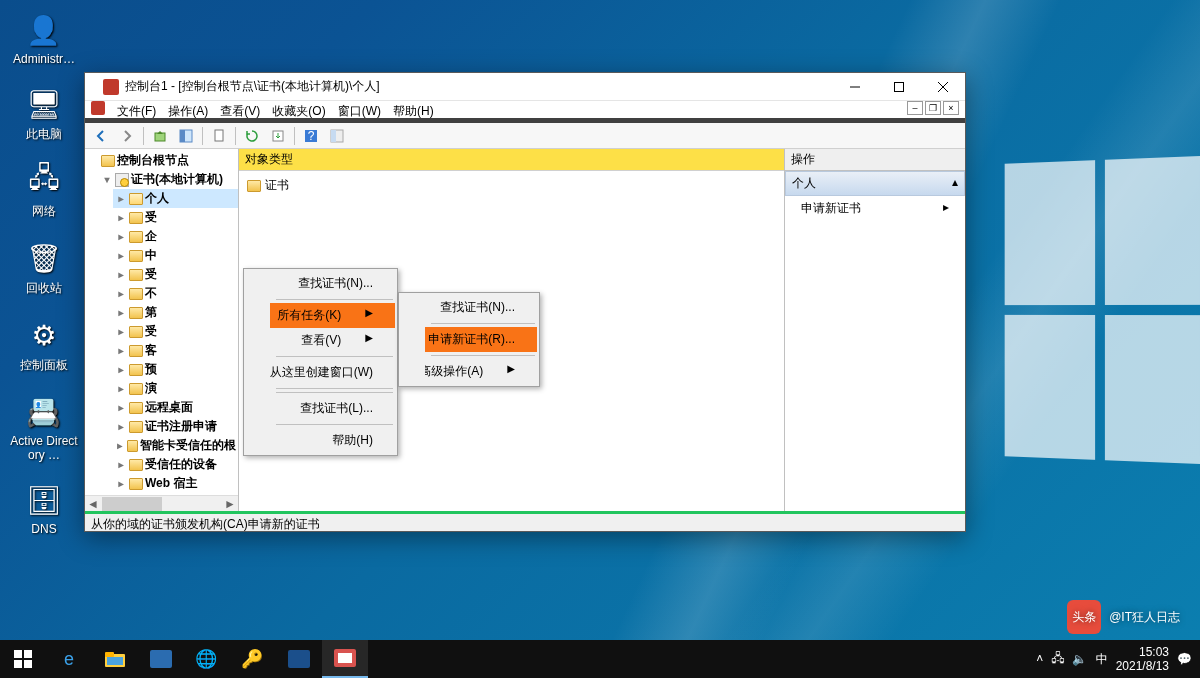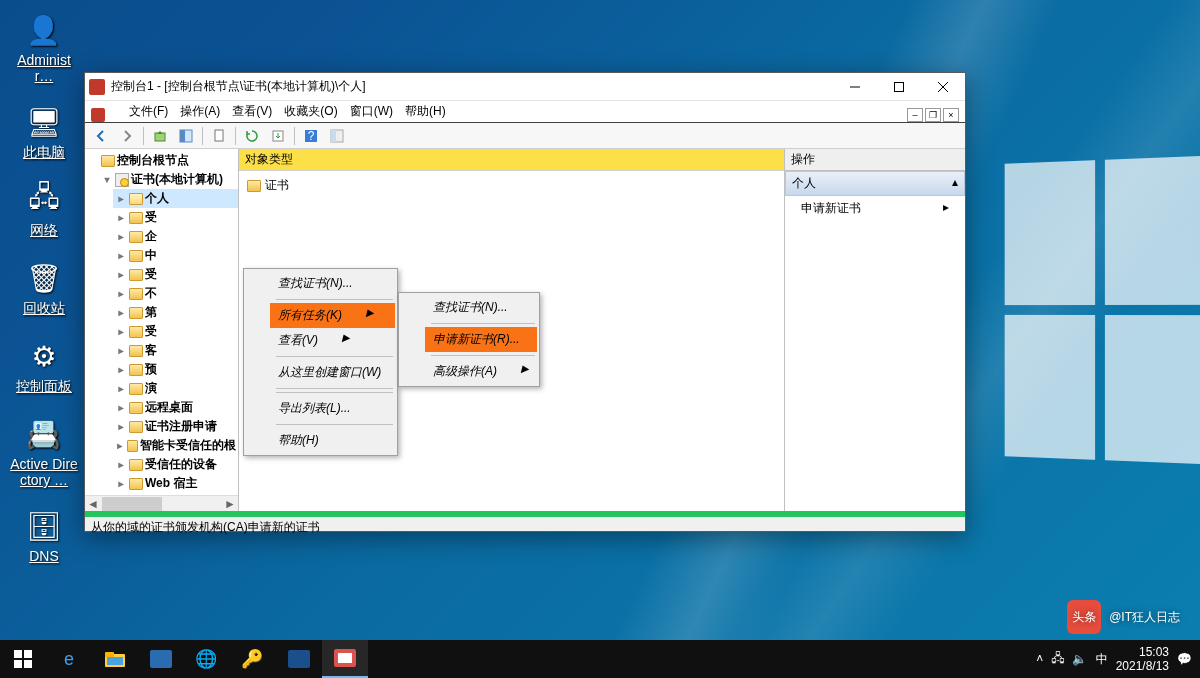--- a/index.html
+++ b/index.html
@@ -32,41 +32,41 @@
 }
 .desktop-icon {
   width: 72px; display: flex; flex-direction: column; align-items: center; gap: 2px;
   color: #fff; text-align: center; text-shadow: 1px 1px 2px #000;
   cursor: pointer;
 }
 .desktop-icon .ico {
   width: 40px; height: 40px; display: flex; align-items: center; justify-content: center;
   font-size: 28px;
 }
-.desktop-icon span { font-size: 14px; word-break: break-all; text-decoration: underline; }
+.desktop-icon span { font-size: 12px; word-break: break-all; }
 
 
 .window {
   position: absolute; left: 84px; top: 72px; width: 882px; height: 460px;
   background: #fff; border: 1px solid #5a5a5a;
   display: flex; flex-direction: column;
   box-shadow: 0 6px 24px rgba(0,0,0,0.4);
 }
 .titlebar {
   height: 28px; background: #fff; display: flex; align-items: center;
-  padding-left: 4px; border-bottom: 1px solid #e5e5e5;
+  padding-left: 18px; border-bottom: 1px solid #e5e5e5;
 }
 .titlebar .appicon { width: 16px; height: 16px; background: #c0392b; margin-right: 6px; border-radius: 2px; }
 .titlebar .title { flex: 1; }
 .win-btn { width: 44px; height: 28px; display: flex; align-items: center; justify-content: center; }
 .win-btn svg { width: 10px; height: 10px; }
 
 .menubar {
-  height: 22px; display: flex; align-items: flex-end; gap: 14px; padding: 0 6px;
-  border-bottom: 1px solid #404040;
+  height: 22px; display: flex; align-items: flex-start; gap: 2px; padding: 0 6px;
+  border-bottom: 5px solid #404040;
 }
 .menubar .appicon2 { width: 14px; height: 14px; background: #c0392b; margin-right: 4px; border-radius: 2px; }
 .menubar .menuitem { padding: 2px 6px; cursor: default; }
 .menubar .mdi-controls { margin-left: auto; display: flex; gap: 2px; }
 .menubar .mdi-controls span { width: 16px; height: 14px; border: 1px solid #999; font-size: 9px; display: flex; align-items: center; justify-content: center; }
 
 .toolbar {
   height: 26px; display: flex; align-items: center; gap: 2px; padding: 0 4px;
   border-bottom: 1px solid #d0d0d0; background: #f7f7f7;
 }
@@ -101,26 +101,26 @@
 .certicon { width: 14px; height: 14px; display: inline-block; background: #eee; border: 1px solid #aaa; position: relative; }
 .certicon::after { content:""; position:absolute; right:-1px; bottom:-1px; width:7px; height:7px; background:#ffcf3d; border-radius:50%; border:1px solid #b88700; }
 
 
 .ctx {
   position: absolute; background: #f0f0f0; border: 1px solid #a0a0a0;
   box-shadow: 2px 2px 5px rgba(0,0,0,0.3);
   padding: 2px; z-index: 50;
 }
 .ctx .side { position: absolute; left: 0; top: 0; bottom: 0; width: 26px; background: #f0f0f0; }
-.ctx-item { padding: 4px 22px 4px 32px; white-space: nowrap; display: flex; justify-content: flex-start; gap: 24px; cursor: default; font-style: italic; }
+.ctx-item { padding: 4px 22px 4px 32px; white-space: nowrap; display: flex; justify-content: flex-end; gap: 24px; cursor: default; }
 .ctx-item:hover, .ctx-item.hl { background: #f97316; }
 .ctx-sep { height: 1px; background: #c0c0c0; margin: 3px 2px 3px 30px; }
 .ctx-item .arrow { font-size: 10px; }
 
-.statusbar { height: 20px; border-top: 6px solid #22c55e; background: #f0f0f0; padding: 2px 6px; }
+.statusbar { height: 20px; border-top: 3px solid #22c55e; background: #f0f0f0; padding: 2px 6px; }
 
 .tree-scroll { position: absolute; left: 0; right: 0; bottom: 0; height: 16px; background: #f0f0f0; border-top: 1px solid #ddd; display: flex; }
 .tree-scroll .thumb { width: 60px; height: 14px; background: #cdcdcd; margin: 1px; }
 .tree-scroll .ar { width: 16px; display: flex; align-items: center; justify-content: center; color: #666; }
 
 .taskbar {
   position: absolute; left: 0; right: 0; bottom: 0; height: 38px;
   background: #101010; display: flex; align-items: center; color: #fff;
 }
 .tb-btn { width: 46px; height: 38px; display: flex; align-items: center; justify-content: center; }
@@ -387,21 +387,21 @@
       <span>查看(V)</span>
       <span class="arrow">▶</span>
     </div>
     <div class="ctx-sep"></div>
     <div class="ctx-item">
       <span>从这里创建窗口(W)</span>
     </div>
     <div class="ctx-sep"></div>
     <div class="ctx-sep"></div>
     <div class="ctx-item">
-      <span>导出列表(L)...</span>
+      <span>查找证书(L)...</span>
     </div>
     <div class="ctx-sep"></div>
     <div class="ctx-item">
       <span>帮助(H)</span>
     </div>
   </div>
 
 <div class="ctx" id="ctx2" style="left:398px; top:292px; width:142px">
   <div class="side"></div>
 <div class="ctx-item">

